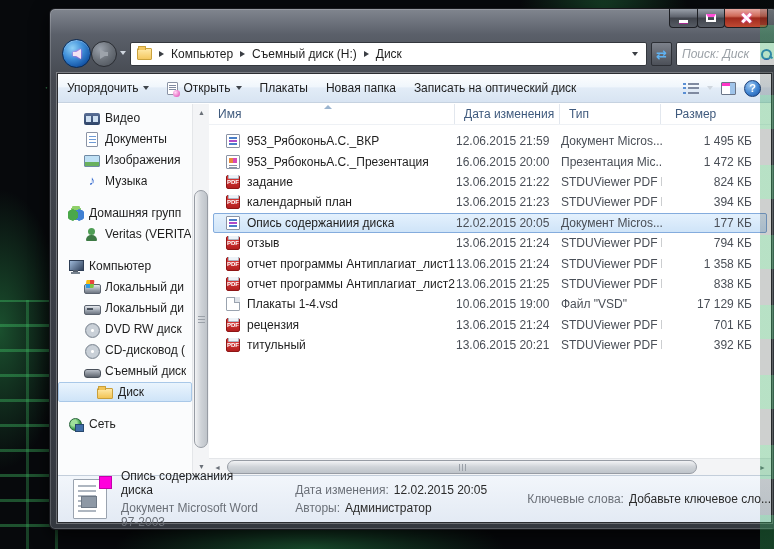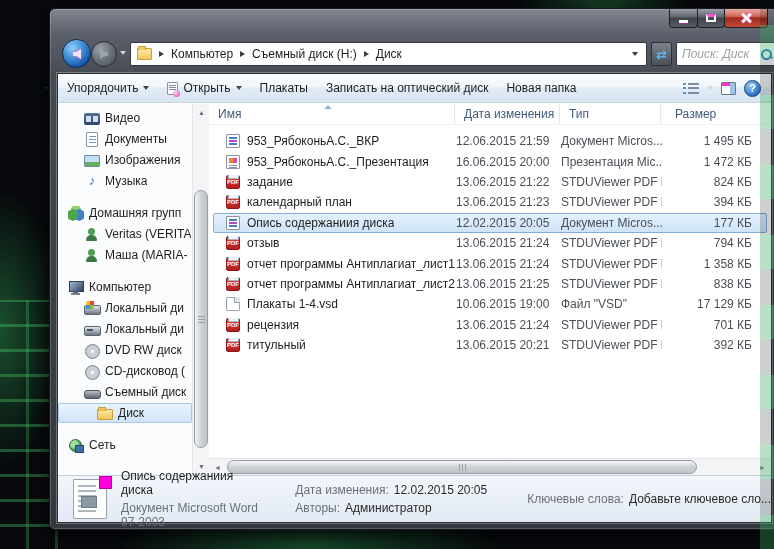--- a/index.html
+++ b/index.html
@@ -261,24 +261,24 @@
         </div>
         <div class="tb-item">
           <div class="open-doc-icon"></div>
           <span>Открыть</span>
           <div class="tri-down"></div>
         </div>
         <div class="tb-item">
           <span>Плакаты</span>
         </div>
         <div class="tb-item">
+          <span>Новая папка</span>
+        </div>
+        <div class="tb-item">
           <span>Записать на оптический диск</span>
-        </div>
-        <div class="tb-item">
-          <span>Новая папка</span>
         </div>
         <div class="tb-right">
           <div class="view-icon">
               <i></i>
               <i></i>
               <i></i>
             </div>
           <div class="tri-down"></div>
           <div class="preview-icon"></div>
           <div class="help-icon">?</div>
@@ -303,24 +303,20 @@
               <span class="sico music">♪</span>
               <span class="slabel">Музыка</span>
             </div>
             <div class="side-item ind0 gap">
               <span class="sico homegroup"></span>
               <span class="slabel">Домашняя групп</span>
             </div>
             <div class="side-item ind1">
               <span class="sico user"></span>
               <span class="slabel">Veritas (VERITA</span>
-            </div>
-            <div class="side-item ind1">
-              <span class="sico user"></span>
-              <span class="slabel">Маша (MARIA-</span>
             </div>
             <div class="side-item ind0 gap">
               <span class="sico computer"></span>
               <span class="slabel">Компьютер</span>
             </div>
             <div class="side-item ind1">
               <span class="sico disk-os"></span>
               <span class="slabel">Локальный ди</span>
             </div>
             <div class="side-item ind1">

